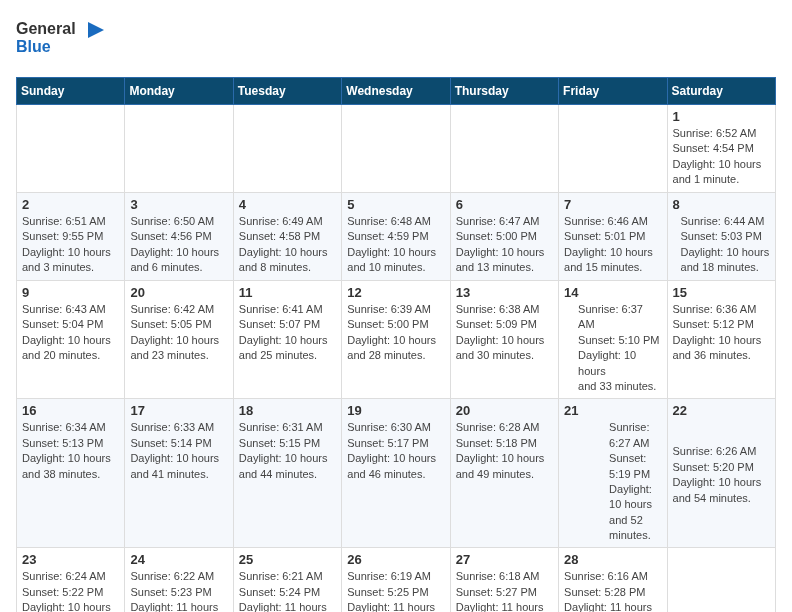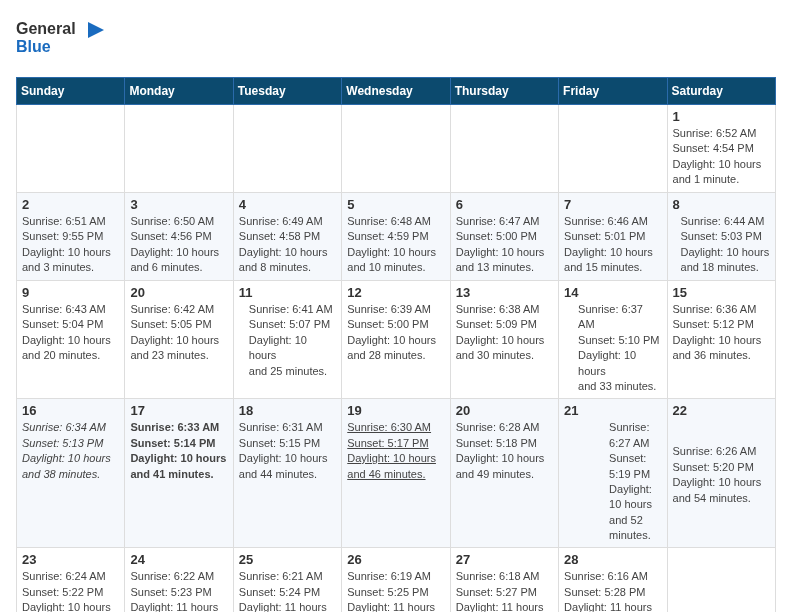--- a/index.html
+++ b/index.html
@@ -183,21 +183,21 @@
         </td>
         <td>
           <span class="day-number">20</span>
           <div class="day-info" style="white-space: pre-line;">Sunrise: 6:42 AM
 Sunset: 5:05 PM
 Daylight: 10 hours
 and 23 minutes.</div>
         </td>
         <td>
           <span class="day-number">11</span>
-          <div class="day-info" style="white-space: pre-line; margin-left: 10px;">Sunrise: 6:41 AM
+          <div class="day-info" style="white-space: pre-line;">Sunrise: 6:41 AM
 Sunset: 5:07 PM
 Daylight: 10 hours
 and 25 minutes.</div>
         </td>
         <td>
           <span class="day-number">12</span>
           <div class="day-info" style="white-space: pre-line;">Sunrise: 6:39 AM
 Sunset: 5:00 PM
 Daylight: 10 hours
 and 28 minutes.</div>
@@ -220,42 +220,42 @@
           <span class="day-number">15</span>
           <div class="day-info" style="white-space: pre-line;">Sunrise: 6:36 AM
 Sunset: 5:12 PM
 Daylight: 10 hours
 and 36 minutes.</div>
         </td>
       </tr>
       <tr>
         <td>
           <span class="day-number">16</span>
-          <div class="day-info" style="white-space: pre-line; font-style: italic;">Sunrise: 6:34 AM
+          <div class="day-info" style="white-space: pre-line;">Sunrise: 6:34 AM
 Sunset: 5:13 PM
 Daylight: 10 hours
 and 38 minutes.</div>
         </td>
         <td>
           <span class="day-number">17</span>
-          <div class="day-info" style="white-space: pre-line; font-weight: bold;">Sunrise: 6:33 AM
+          <div class="day-info" style="white-space: pre-line;">Sunrise: 6:33 AM
 Sunset: 5:14 PM
 Daylight: 10 hours
 and 41 minutes.</div>
         </td>
         <td>
           <span class="day-number">18</span>
           <div class="day-info" style="white-space: pre-line;">Sunrise: 6:31 AM
 Sunset: 5:15 PM
 Daylight: 10 hours
 and 44 minutes.</div>
         </td>
         <td>
           <span class="day-number">19</span>
-          <div class="day-info" style="white-space: pre-line; text-decoration: underline;">Sunrise: 6:30 AM
+          <div class="day-info" style="white-space: pre-line;">Sunrise: 6:30 AM
 Sunset: 5:17 PM
 Daylight: 10 hours
 and 46 minutes.</div>
         </td>
         <td>
           <span class="day-number">20</span>
           <div class="day-info" style="white-space: pre-line;">Sunrise: 6:28 AM
 Sunset: 5:18 PM
 Daylight: 10 hours
 and 49 minutes.</div>

